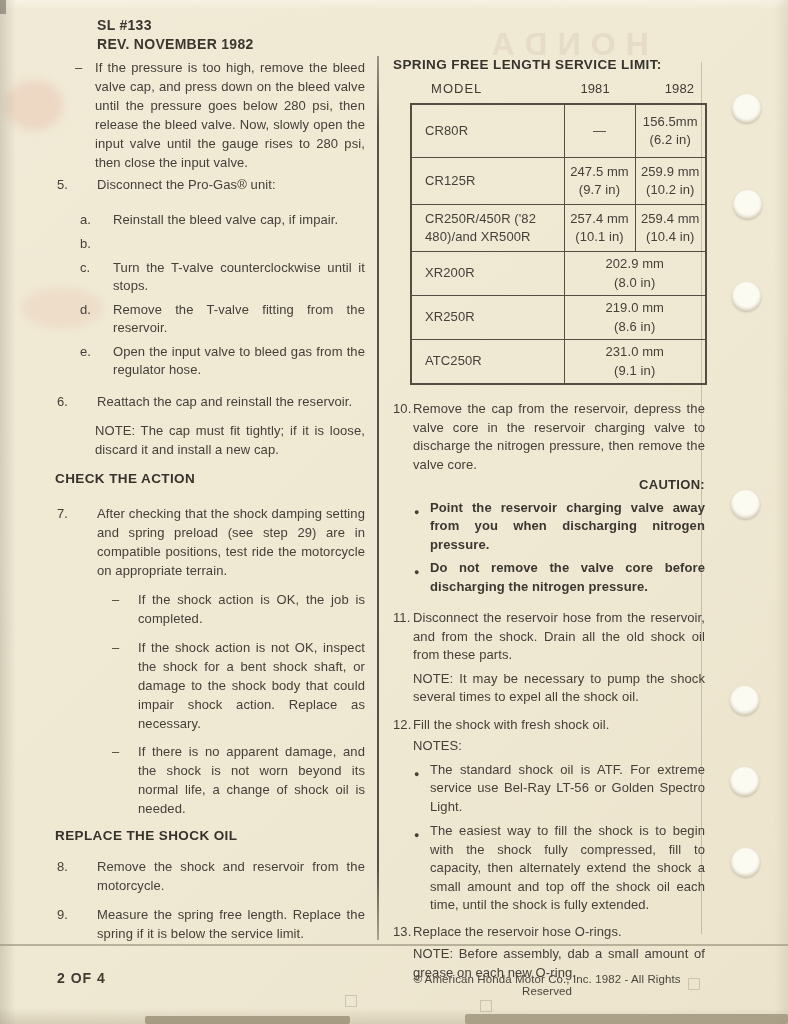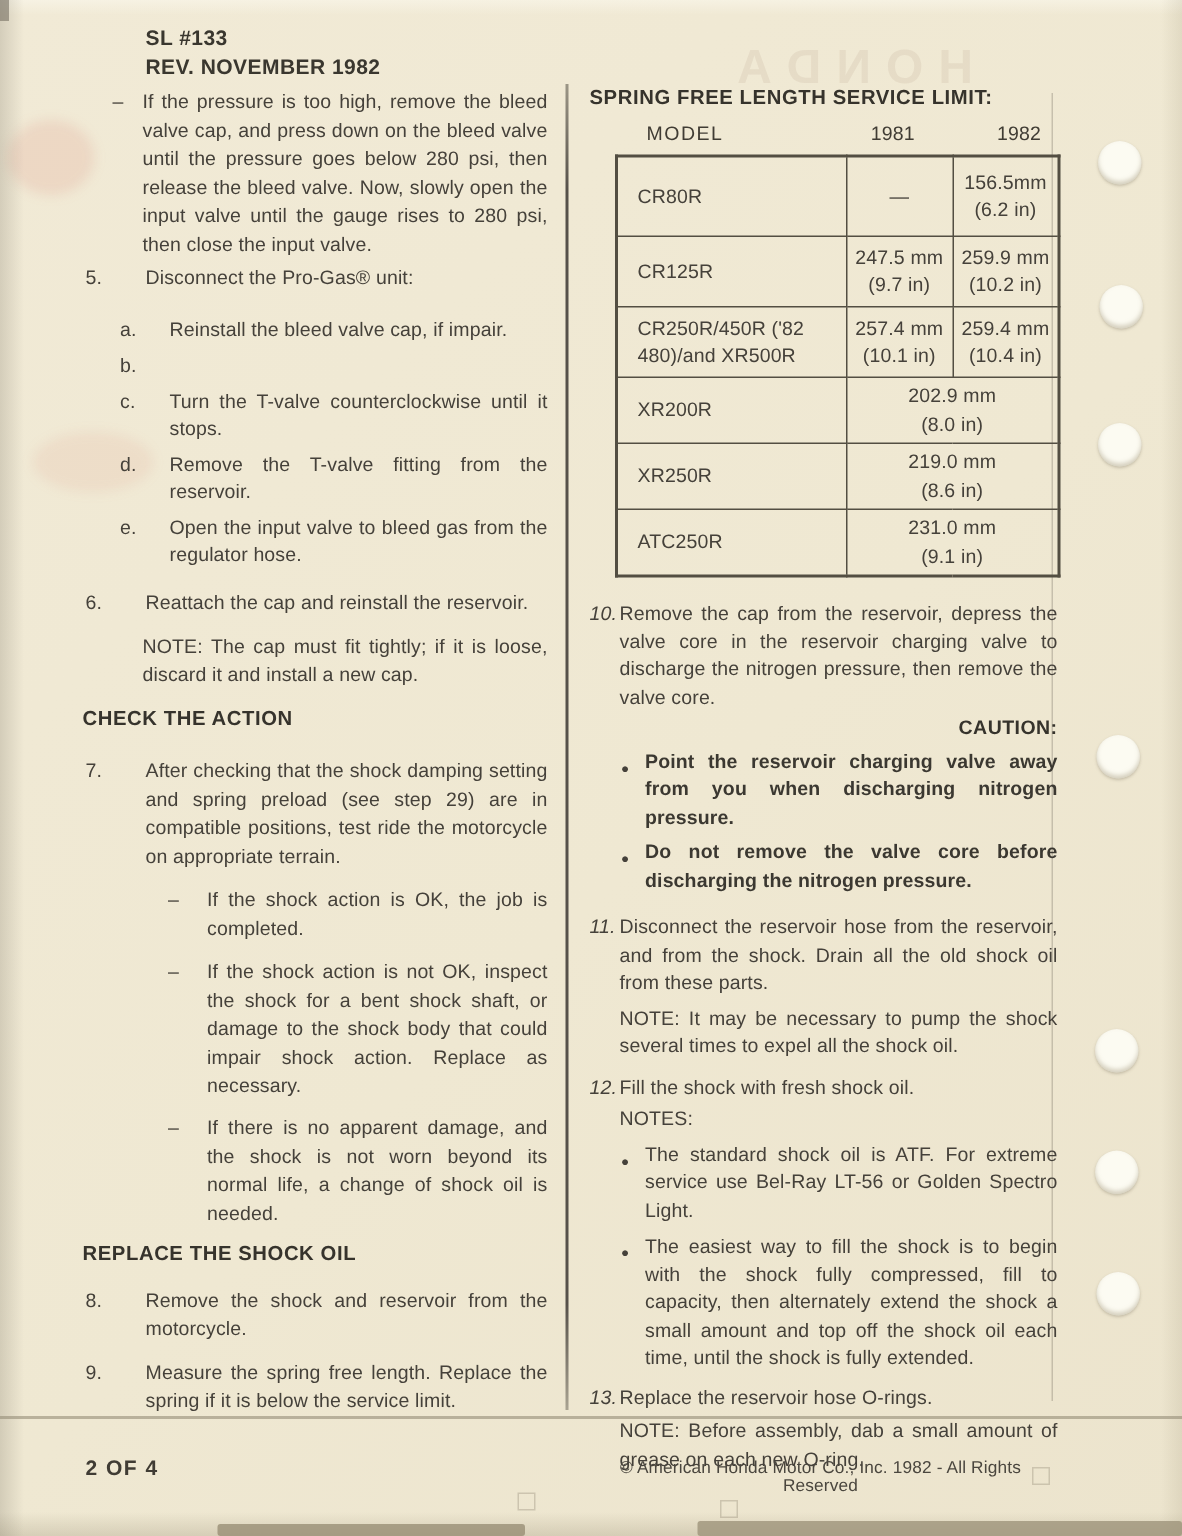--- a/index.html
+++ b/index.html
@@ -15,21 +15,21 @@
       linear-gradient(135deg,#f1ead6 0%,#efe8d2 55%,#ece4cd 100%);
   }
   p{margin:0;}
   .jt{text-align:justify;}
   .col-left{position:absolute;left:55px;top:58px;width:310px;line-height:19px;}
   .col-right{position:absolute;left:385px;top:56px;width:320px;line-height:18.5px;}
   .doc-header{position:absolute;left:97px;top:16px;font-weight:bold;font-size:14px;
     color:#3a372f;line-height:19px;letter-spacing:.3px;}
   .flexrow{display:flex;align-items:flex-start;}
   .col-left .num{flex:0 0 40px;padding-left:2px;}
-  .col-right .num{flex:0 0 28px;padding-left:8px;box-sizing:border-box;font-style:italic;}
+  .col-right .num{flex:0 0 28px;padding-left:8px;box-sizing:border-box;}
   .body{flex:1;}
   .dashrow-a{margin-left:20px;}
   .dashrow-a .dash{flex:0 0 20px;}
   .dashrow-b{margin-left:57px;}
   .dashrow-b .dash{flex:0 0 26px;}
   .letterrow{margin-left:25px;}
   .letterrow .letter{flex:0 0 33px;}
   .note-left{margin-left:40px;}
   .heading{font-weight:bold;color:#36332c;font-size:13.5px;letter-spacing:.4px;}
   .rtitle{margin-left:8px;font-weight:bold;color:#36332c;font-size:13.5px;letter-spacing:.4px;}

